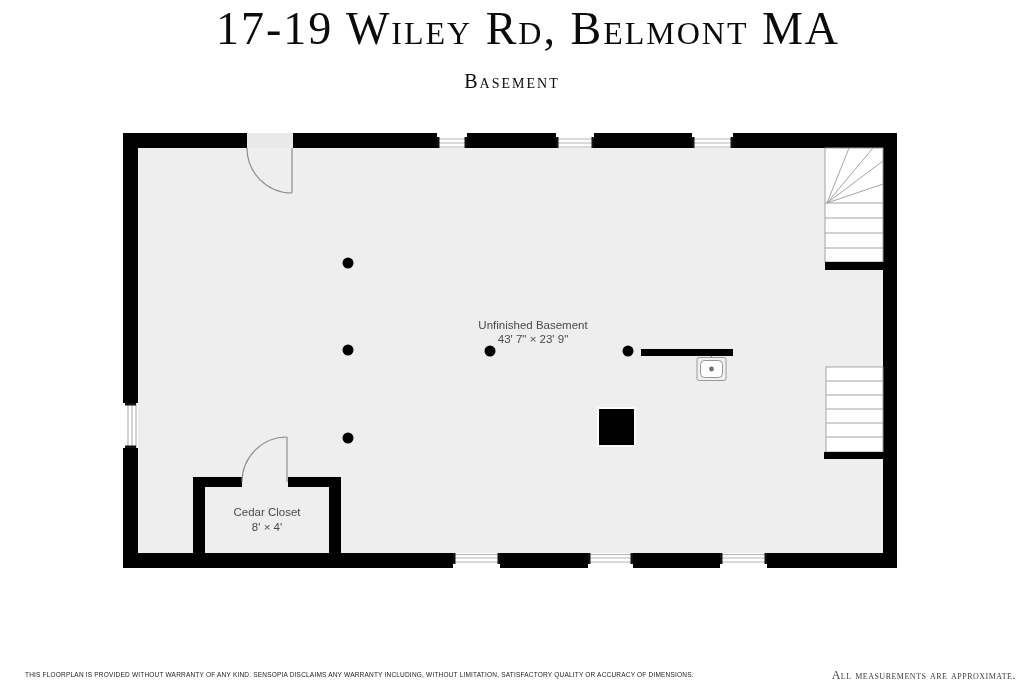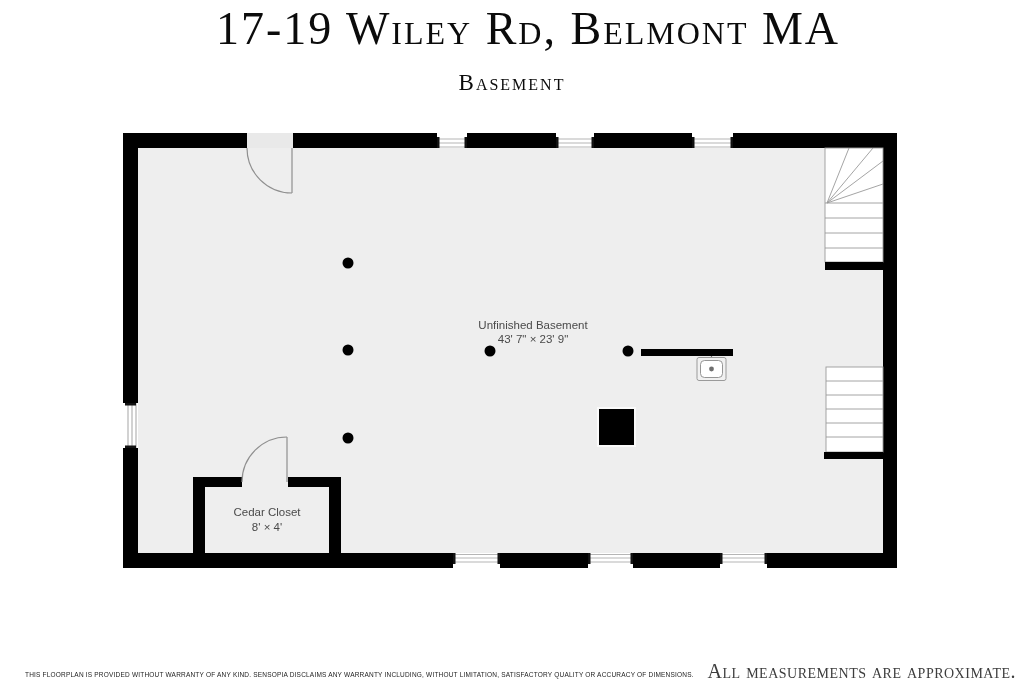--- a/index.html
+++ b/index.html
@@ -3,28 +3,28 @@
 <meta charset="utf-8">
 <style>
   html,body{margin:0;padding:0;background:#fff;}
   .page{position:relative;width:1024px;height:683px;background:#ffffff;overflow:hidden;
         font-family:"Liberation Sans",sans-serif;}
   .title{position:absolute;top:2px;left:0;width:100%;text-align:center;
          font-family:Liberation Serif, serif;font-variant:small-caps;
          font-size:46px;font-weight:400;color:#0b0b0b;letter-spacing:2px;white-space:nowrap;margin-left:16px;}
   .subtitle{position:absolute;top:70px;left:0;width:100%;text-align:center;
             font-family:"Liberation Serif",serif;font-variant:small-caps;
-            font-size:23px;font-weight:400;color:#0b0b0b;letter-spacing:2px;}
+            font-size:20px;font-weight:400;color:#0b0b0b;letter-spacing:2px;}
   .plan-svg{position:absolute;left:0;top:0;}
   .room-name,.room-dims{font-family:"Liberation Sans",sans-serif;font-size:11.5px;fill:#4a4a4a;}
   .disclaimer{position:absolute;left:25px;top:671px;width:700px;
               font-size:6.5px;color:#1c1c1c;letter-spacing:0.2px;white-space:nowrap;}
   .note{position:absolute;right:8px;bottom:1px;text-align:right;
         font-family:"Liberation Serif",serif;font-variant:small-caps;
-        font-size:20px;line-height:1.12;color:#3d3d3d;letter-spacing:0.5px;}
+        font-size:12px;line-height:1.12;color:#3d3d3d;letter-spacing:0.5px;}
 </style>
 </head>
 <body>
 
 <div class="page">
 
   <div class="title">17-19 Wiley Rd, Belmont MA</div>
   <div class="subtitle">Basement</div>
 
   <svg class="plan-svg" width="1024" height="683" viewBox="0 0 1024 683">

